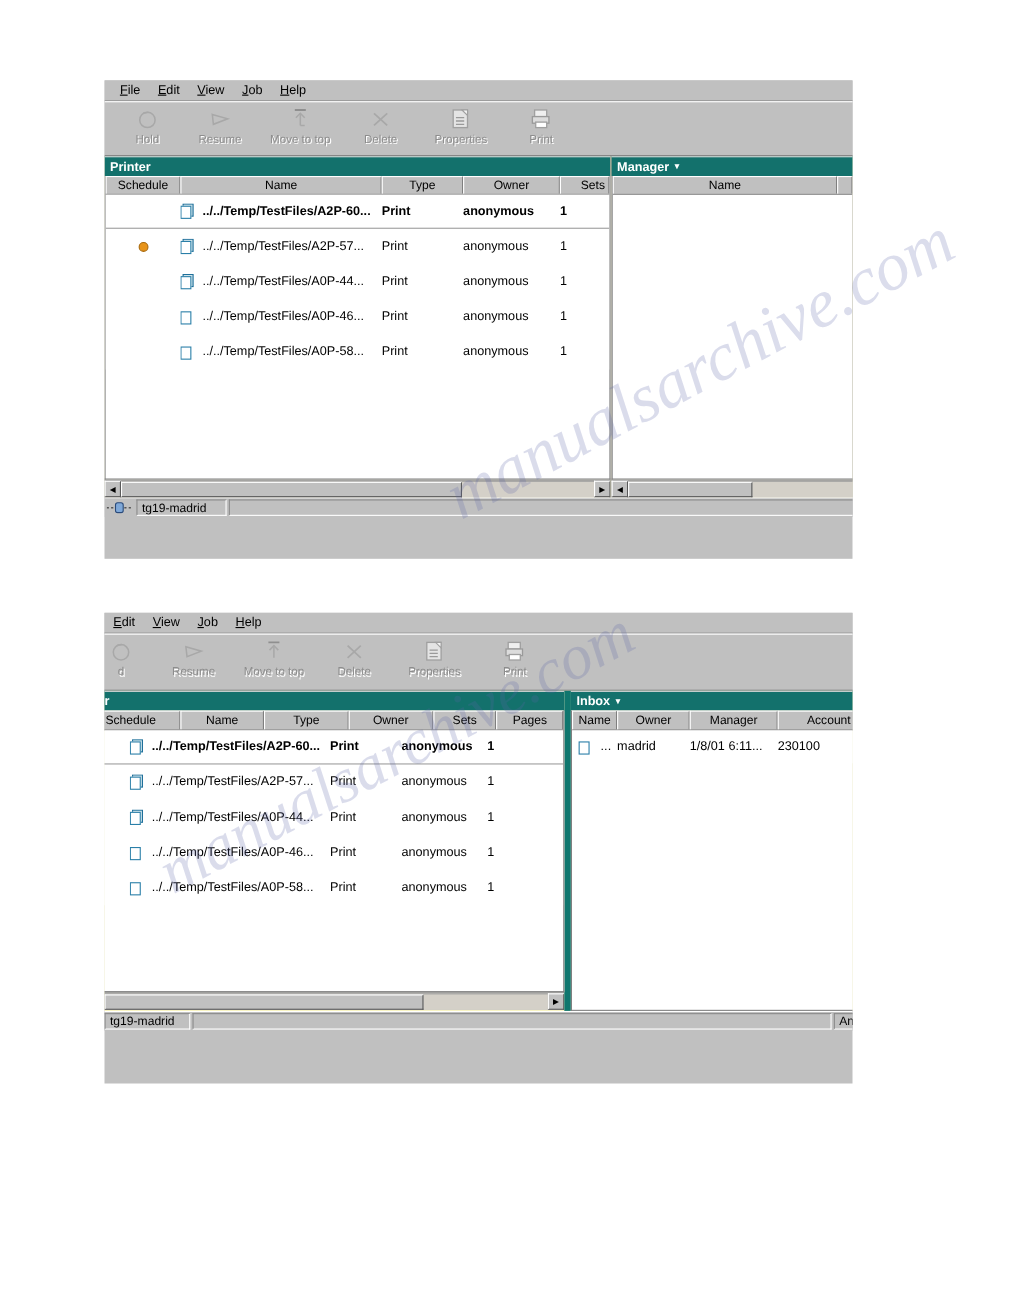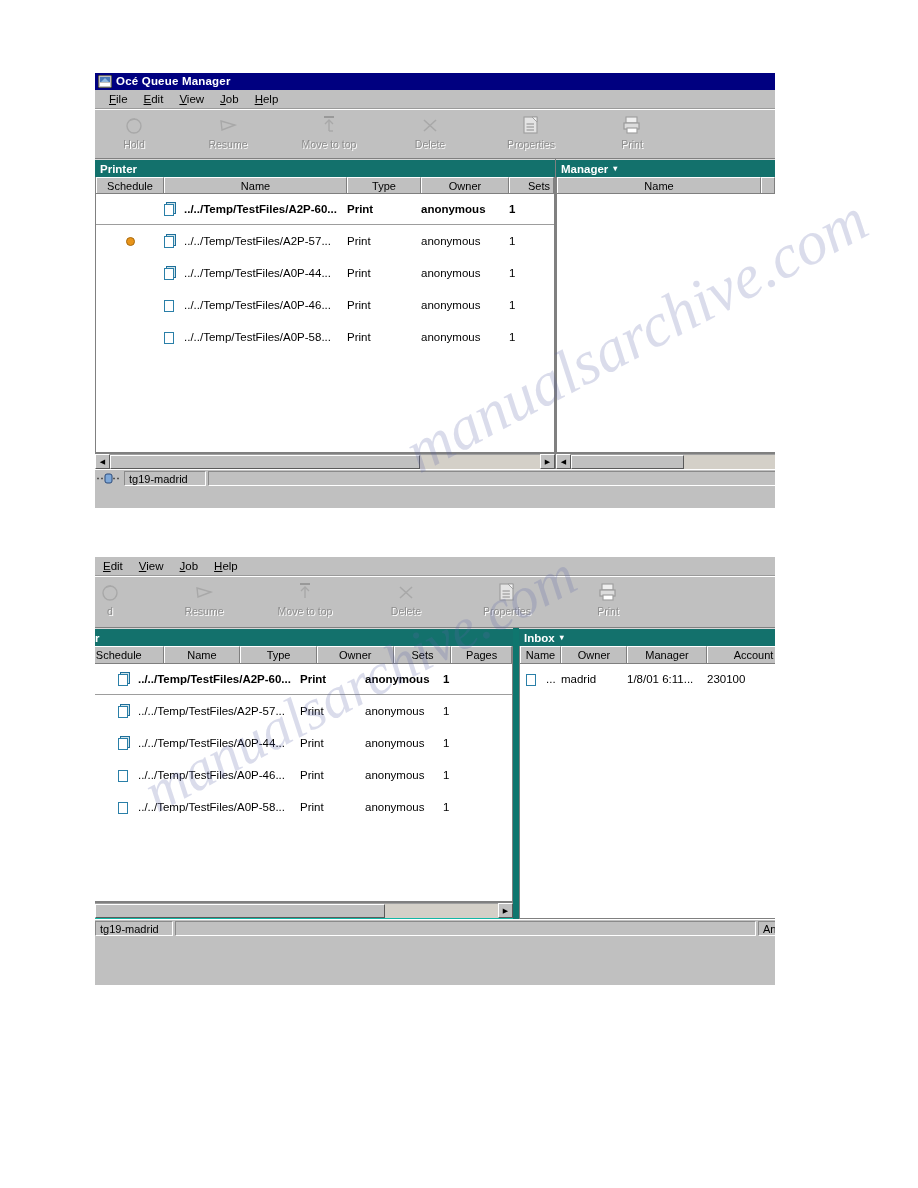--- a/index.html
+++ b/index.html
@@ -85,21 +85,20 @@
   .menu-item u { text-decoration: underline; }
 
   .toolbar {
     height: 48px;
     background: #c0c0c0;
     border-top: 1px solid #ffffff;
     border-bottom: 1px solid #808080;
     display: flex;
     align-items: flex-start;
     padding-left: 6px;
-    gap: 28px;
   }
   .tool-btn {
     width: 66px;
     height: 46px;
     display: flex;
     flex-direction: column;
     align-items: center;
     justify-content: flex-start;
     padding-top: 3px;
     box-sizing: border-box;
@@ -115,21 +114,21 @@
   .tool-lbl {
     font-size: 10.5px;
     color: #8d8d8d;
     text-shadow: 1px 1px 0 #ffffff;
     margin-top: 1px;
     white-space: nowrap;
   }
 
   
   .panes { display: flex; }
-  .pane { background: #14b8a6; }
+  .pane { background: #fef9c3; }
   .pane-hdr {
     height: 17px;
     background: #13716c;
     color: #ffffff;
     font-size: 11.5px;
     font-weight: bold;
     display: flex;
     align-items: center;
     padding-left: 5px;
     border-top: 1px solid #d8d8d8;
@@ -295,31 +294,20 @@
 <div class="page">
 
   <div class="watermark">
     <div class="wm-text wm1">manualsarchive.com</div>
     <div class="wm-text wm2">manualsarchive.com</div>
   </div>
 
   <div class="win" style="left:95px; top:73px; width:680px; height:435px;">
     <div class="win-inner" style="left:0;">
 
-      <div class="titlebar">
-        <span class="title-icon">
-          <svg width="14" height="13" viewBox="0 0 14 13">
-            <rect x="0" y="0" width="14" height="13" fill="#c0c0c0" stroke="#000" stroke-width="1"></rect>
-            <rect x="2" y="2" width="10" height="5" fill="#4a78b8"></rect>
-            <rect x="2" y="8" width="10" height="3" fill="#ffffff"></rect>
-            <path d="M3 7 L7 3 L11 7 Z" fill="#8fb8e0"></path>
-          </svg>
-        </span>
-        <span class="title-text">Océ Queue Manager</span>
-      </div>
 
       <div class="menubar">
         <div class="menu-item"><u>F</u><span>ile</span></div>
         <div class="menu-item"><u>E</u><span>dit</span></div>
         <div class="menu-item"><u>V</u><span>iew</span></div>
         <div class="menu-item"><u>J</u><span>ob</span></div>
         <div class="menu-item"><u>H</u><span>elp</span></div>
       </div>
 
       <div class="toolbar">

